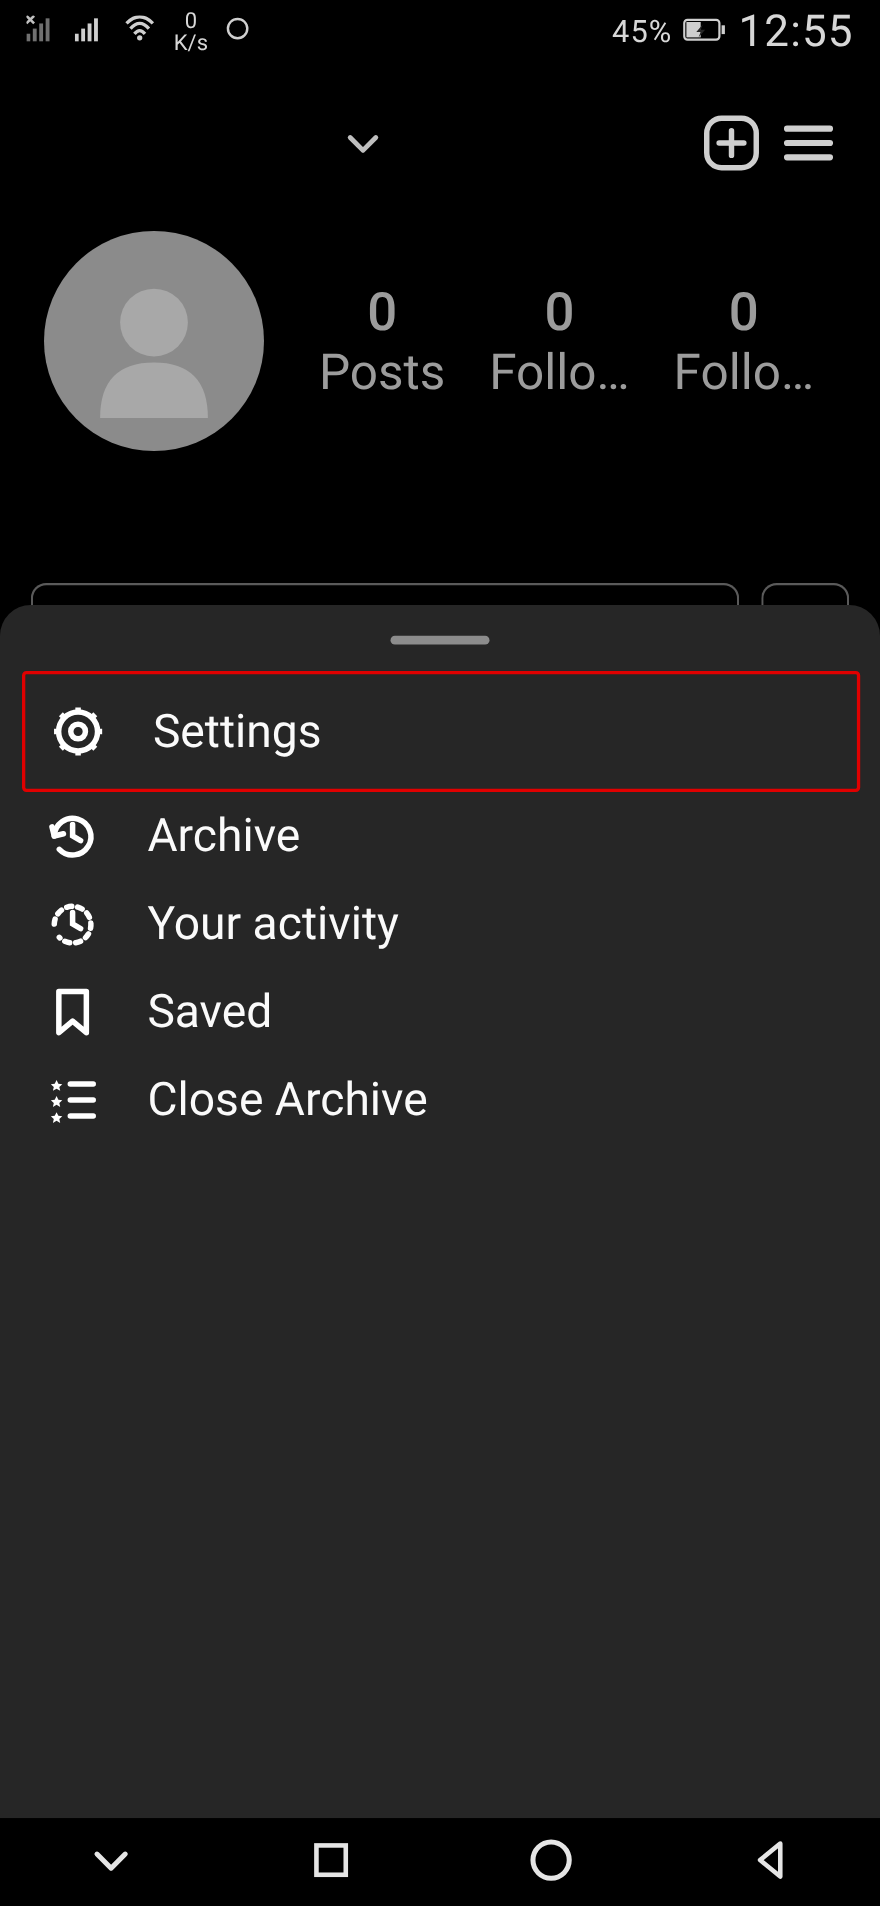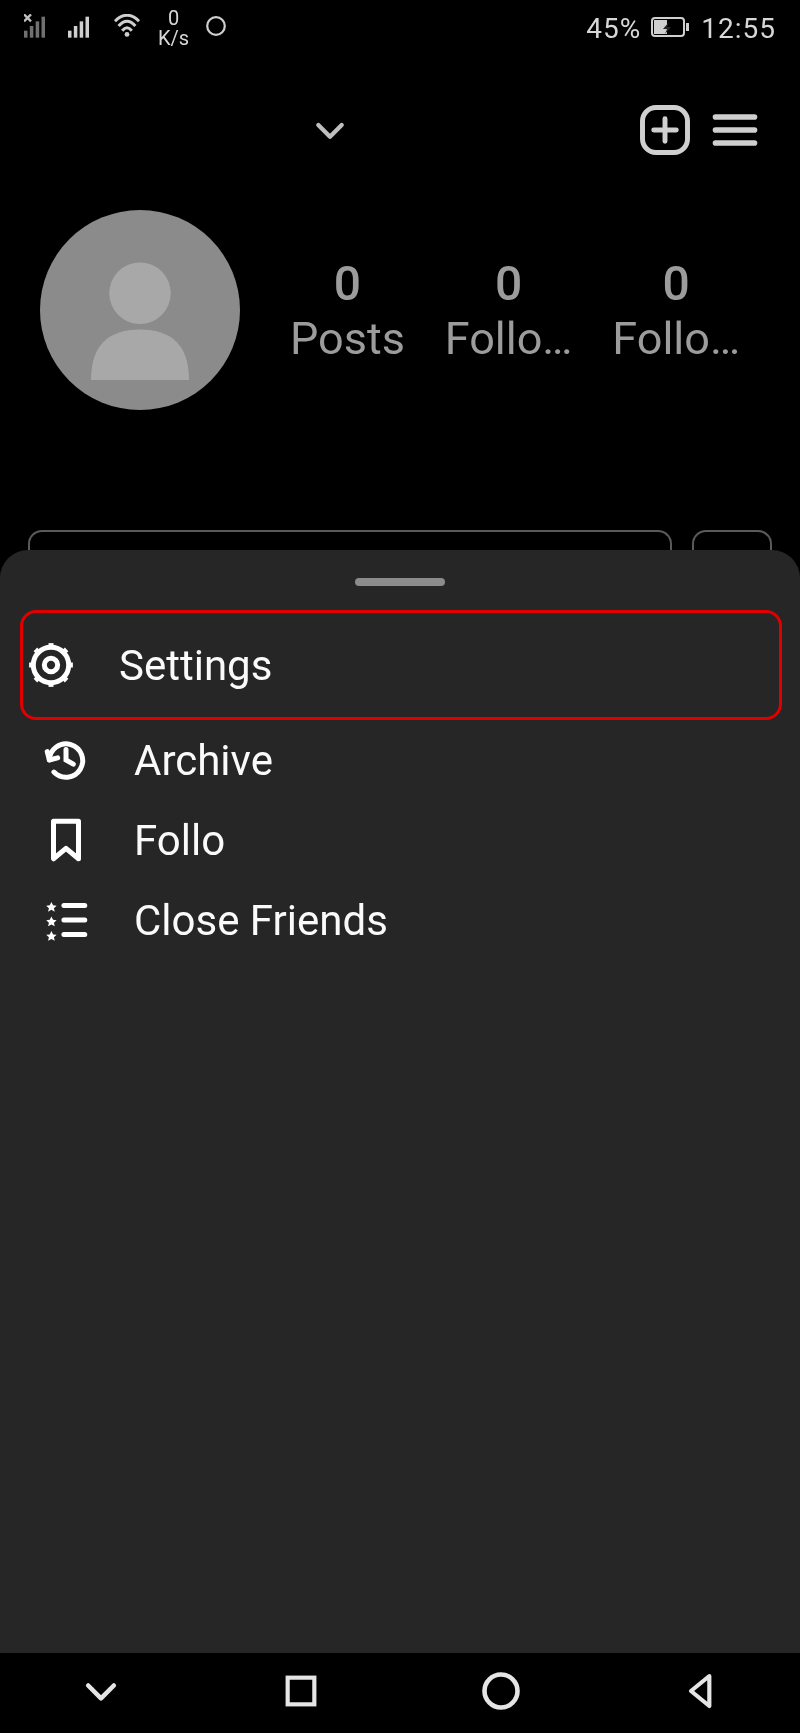--- a/index.html
+++ b/index.html
@@ -5,21 +5,21 @@
   * { margin:0; padding:0; box-sizing:border-box; font-family:-apple-system,Roboto,Helvetica,Arial,sans-serif; }
   body { background:#000; width:800px; height:1733px; overflow:hidden; position:relative; color:#fff; }
 
   
   .status-bar { position:absolute; top:0; left:0; right:0; height:56px;
                 display:flex; align-items:center; padding:0 24px; color:#d7d7d7; }
   .status-left { display:flex; align-items:center; gap:16px; }
   .status-left svg, .status-left .glyph { color:#cfcfcf; }
   .status-right { margin-left:auto; display:flex; align-items:center; gap:10px;
                   font-size:28px; letter-spacing:1px; }
-  .status-right .clock { font-size:28px; }
+  .status-right .clock { font-size:40px; }
   .small-txt { font-size:20px; line-height:20px; text-align:center; }
 
   
   .top-bar { position:absolute; top:95px; left:0; right:0; height:70px;
              display:flex; align-items:center; padding:0 30px; }
   .top-bar .username-area { flex:1; display:flex; align-items:center; justify-content:center; }
   .top-bar .icon-btn { width:70px; height:70px; display:flex; align-items:center; justify-content:center; }
   .top-bar svg { color:#bfbfbf; }
 
   
@@ -44,21 +44,21 @@
   
   .sheet { position:absolute; top:550px; left:0; right:0; bottom:80px;
            background:#262626; border-radius:28px 28px 0 0; padding-top:20px; }
   .sheet-handle { width:90px; height:8px; background:#8c8c8c; border-radius:4px;
                   margin:8px auto 24px; }
   .menu-item { display:flex; align-items:center; gap:40px; padding:12px 38px;
                font-size:42px; color:#fafafa; }
   .menu-item .mi-icon { width:56px; height:56px; display:flex; align-items:center;
                         justify-content:center; }
   .menu-item svg { stroke:#fff; fill:none; }
-  .highlight { border:3px solid #e00000; border-radius:16px; margin:0 18px 0 20px; padding:24px 0; }
+  .highlight { border:3px solid #e00000; border-radius:4px; margin:0 18px 0 20px; padding:24px 20px; }
 
   
   .nav-bar { position:absolute; bottom:0; left:0; right:0; height:80px; background:#000;
              display:flex; align-items:center; justify-content:space-around; }
   .nav-bar svg { stroke:#e5e5e5; fill:none; }
 </style>
 </head>
 <body>
 
 <div class="status-bar">
@@ -186,43 +186,52 @@
     <span class="mi-icon">
       <svg width="50" height="50" viewBox="0 0 24 24">
         <path d="M4 12 A8 8 0 1 1 6.2 17.8" stroke="#fff" stroke-width="2.4" fill="none" stroke-linecap="round"></path>
         <path d="M3 8 L4 12 L8 11" stroke="#fff" stroke-width="2.4" fill="none" stroke-linecap="round" stroke-linejoin="round"></path>
         <path d="M12 7 V12 L15.5 14" stroke="#fff" stroke-width="2.4" fill="none" stroke-linecap="round"></path>
       </svg>
     </span>
     <span>Archive</span>
   </div>
 
+  <div class="menu-item">
+    <span class="mi-icon">
+      <svg width="50" height="50" viewBox="0 0 24 24">
+        <path d="M4 12 A8 8 0 1 1 6.2 17.8" stroke="#fff" stroke-width="2.4" fill="none" stroke-dasharray="2.2 2.6" stroke-linecap="round"></path>
+        <path d="M12 7 V12 L15.5 14" stroke="#fff" stroke-width="2.4" fill="none" stroke-linecap="round"></path>
+      </svg>
+    </span>
+    <span>Your activity</span>
+  </div>
 
 
   <div class="menu-item">
     <span class="mi-icon">
       <svg width="50" height="50" viewBox="0 0 24 24">
         <path d="M6 3 H18 V21 L12 16 L6 21 Z" stroke="#fff" stroke-width="2.4" fill="none" stroke-linejoin="round"></path>
       </svg>
     </span>
-    <span>Follo</span>
+    <span>Saved</span>
   </div>
 
   <div class="menu-item">
     <span class="mi-icon">
       <svg width="50" height="50" viewBox="0 0 24 24" stroke="#fff" stroke-width="2.4" stroke-linecap="round">
         <path d="M11 5 H21"></path>
           <path d="M11 12 H21"></path>
           <path d="M11 19 H21"></path>
         <path d="M5 3.3 L5.8 4.9 L7.5 5.1 L6.2 6.3 L6.6 8 L5 7.1 L3.4 8 L3.8 6.3 L2.5 5.1 L4.2 4.9 Z" fill="#fff" stroke="none"></path>
         <path d="M5 10.3 L5.8 11.9 L7.5 12.1 L6.2 13.3 L6.6 15 L5 14.1 L3.4 15 L3.8 13.3 L2.5 12.1 L4.2 11.9 Z" fill="#fff" stroke="none"></path>
         <path d="M5 17.3 L5.8 18.9 L7.5 19.1 L6.2 20.3 L6.6 22 L5 21.1 L3.4 22 L3.8 20.3 L2.5 19.1 L4.2 18.9 Z" fill="#fff" stroke="none"></path>
       </svg>
     </span>
-    <span>Close Friends</span>
+    <span>Close Archive</span>
   </div>
 
 
 </div>
 
 <div class="nav-bar">
   <span>
     <svg width="44" height="44" viewBox="0 0 24 24">
         <path d="M5 9 L12 16 L19 9" stroke-width="2.5" stroke-linecap="round" stroke-linejoin="round"></path>
       </svg>

